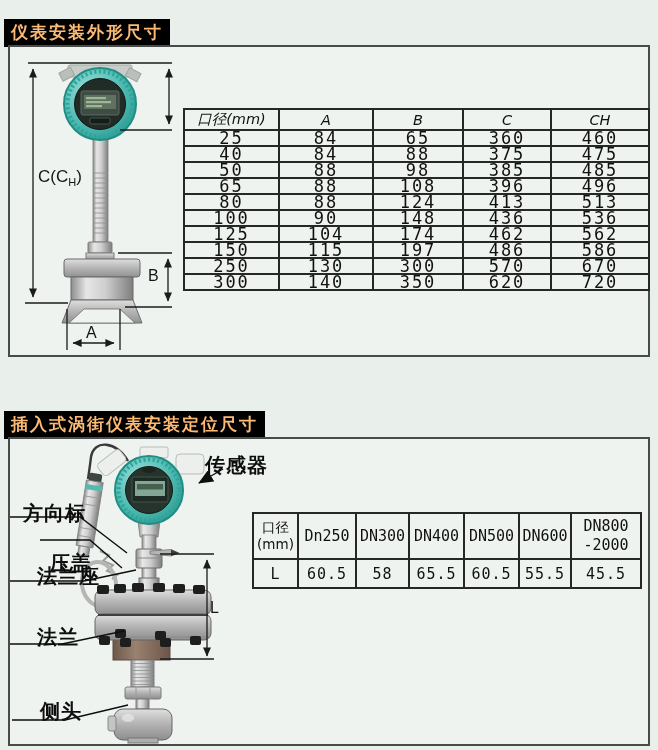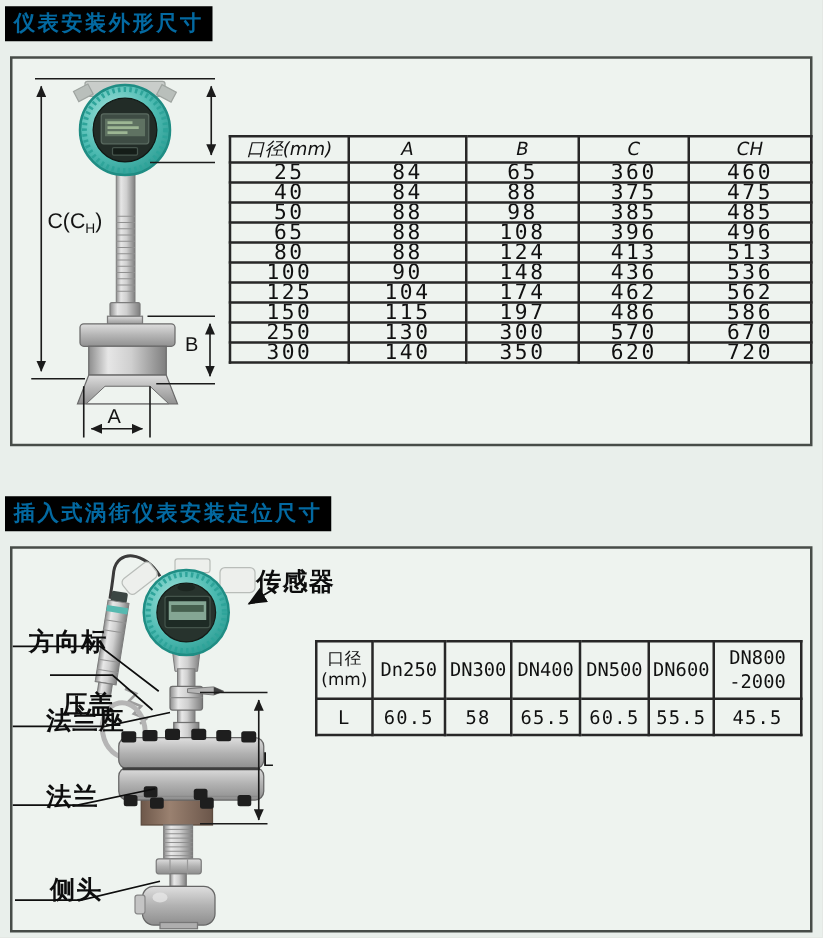--- a/index.html
+++ b/index.html
@@ -3,23 +3,23 @@
 <meta charset="utf-8">
 <style>
   * { margin:0; padding:0; box-sizing:border-box; }
   html,body { background:#dfe3df; }
   .page {
     position:relative; width:658px; height:750px;
     background:#e9efeb; overflow:hidden;
     font-family:"Liberation Sans", sans-serif; color:#111;
   }
   .sec-title {
-    position:absolute; background:#000; color:#0369a1;
+    position:absolute; background:#000; color:#fdba74;
     font-size:17px; font-weight:bold; letter-spacing:2px;
-    padding:2px 7px 3px 7px; white-space:nowrap;
+    padding:2px 7px 3px 7px; white-space:nowrap;margin-top:14px;
   }
   .panel {
     position:absolute; left:8px; width:642px;
     border:2px solid #474c48; background:#eef3ef;
   }
   .panel-1 { top:45px;  height:312px; }
   .panel-2 { top:437px; height:309px; }
   .panel svg.diagram { position:absolute; left:0; top:0; }
 
   

